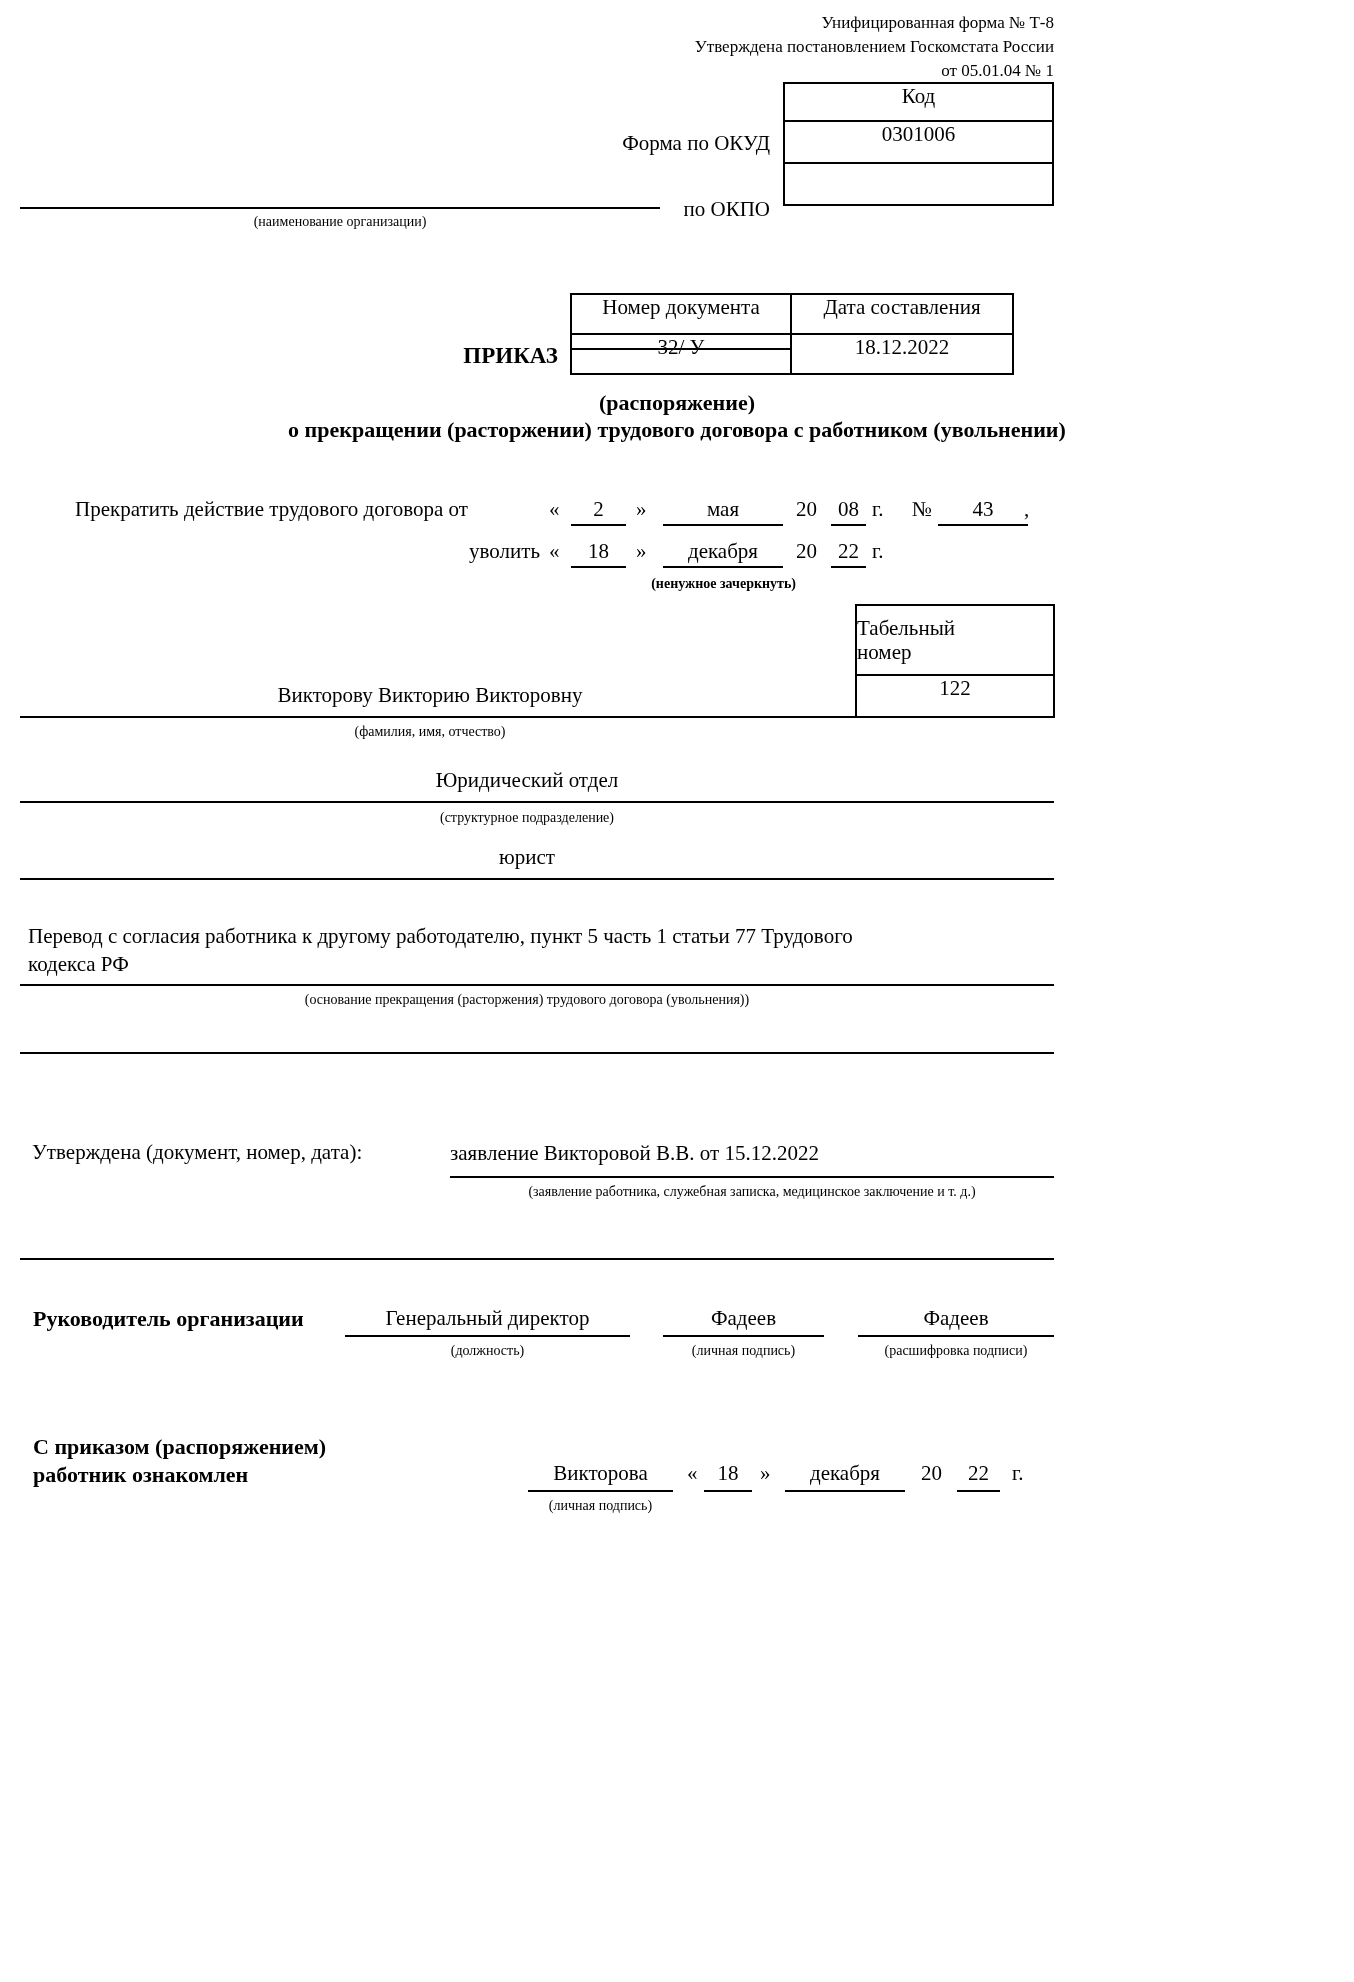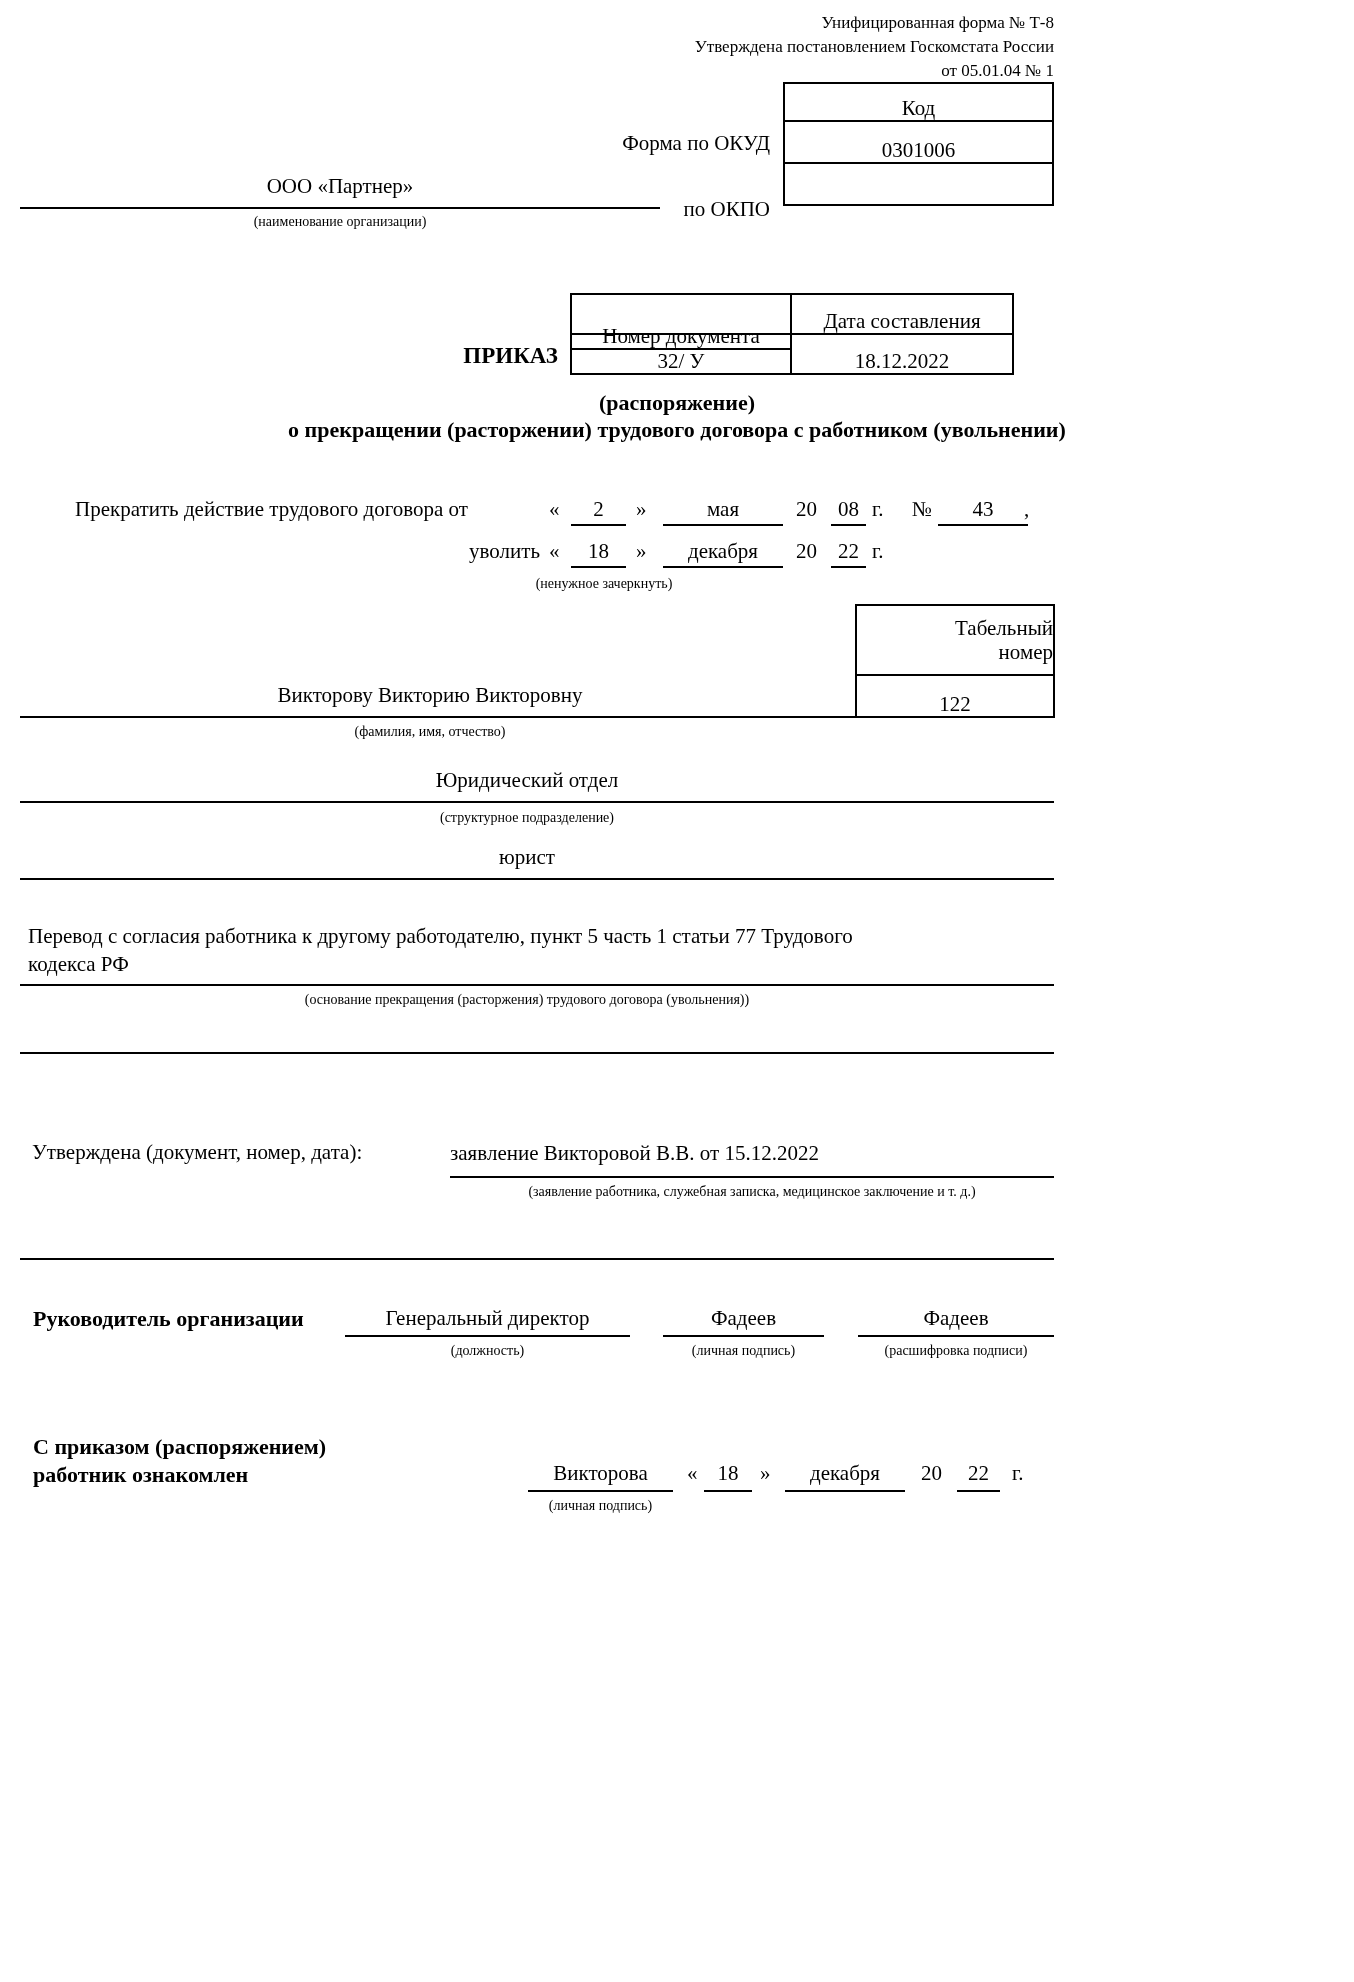--- a/index.html
+++ b/index.html
@@ -29,21 +29,21 @@
   .rt  { text-align: right; }
 
   
   .hdr-line { font-size: 17px; line-height: 1.35; text-align: right; white-space: nowrap; }
 
   
   .box {
     border: 2px solid #000;
     box-sizing: border-box;
     display: flex;
-    align-items: flex-end;
+    align-items: flex-start;
     justify-content: center;
     text-align: center;
   }
 
   
   .rule { background: #000; height: 2px; }
 
   
   .val { font-size: 21px; white-space: nowrap; }
 
@@ -71,21 +71,20 @@
     <span class="t">0301006</span>
   </div>
 
   <div class="abs box" style="left:783px; top:162px; width:271px; height:44px;">
     <span class="t"></span>
   </div>
 
   <div class="abs t rt" style="left:430px; top:131px; width:340px;">Форма по ОКУД</div>
   <div class="abs t rt" style="left:430px; top:173px; width:340px;margin-top:24px;">по ОКПО</div>
 
-  <div class="abs t ctr" style="left:20px; top:174px; width:640px;">ООО «Партнер»</div>
   <div class="abs rule" style="left:20px; top:207px; width:640px;"></div>
   <div class="abs cap" style="left:20px; top:214px; width:640px;">(наименование организации)</div>
 
   <div class="abs box" style="left:570px; top:293px; width:222px; height:57px;">
     <span class="t">Номер документа</span>
   </div>
   <div class="abs box" style="left:790px; top:293px; width:224px; height:42px;">
     <span class="t">Дата составления</span>
   </div>
   <div class="abs box" style="left:570px; top:333px; width:222px; height:42px;">
@@ -128,21 +127,21 @@
   <div class="abs t" style="left:636px; top:539px;">»</div>
 
   <div class="abs val ctr" style="left:663px; top:539px; width:120px;">декабря</div>
   <div class="abs rule" style="left:663px; top:566px; width:120px;"></div>
 
   <div class="abs t" style="left:796px; top:539px;">20</div>
   <div class="abs val ctr" style="left:831px; top:539px; width:35px;">22</div>
   <div class="abs rule" style="left:831px; top:566px; width:35px;"></div>
   <div class="abs t" style="left:872px; top:539px;">г.</div>
 
-  <div class="abs cap" style="left:424px; top:576px; width:360px; text-align:center;">(ненужное зачеркнуть)</div>
+  <div class="abs cap" style="left:436px; top:576px; width:360px; text-align:right;font-weight:bold;">(ненужное зачеркнуть)</div>
 
   <div class="abs box" style="left:855px; top:604px; width:200px; height:72px; flex-direction:column;">
     <span class="t">Табельный</span>
     <span class="t">номер</span>
   </div>
   <div class="abs box" style="left:855px; top:674px; width:200px; height:44px;">
     <span class="t">122</span>
   </div>
 
   <div class="abs t ctr" style="left:20px; top:683px; width:820px;">Викторову Викторию Викторовну</div>

